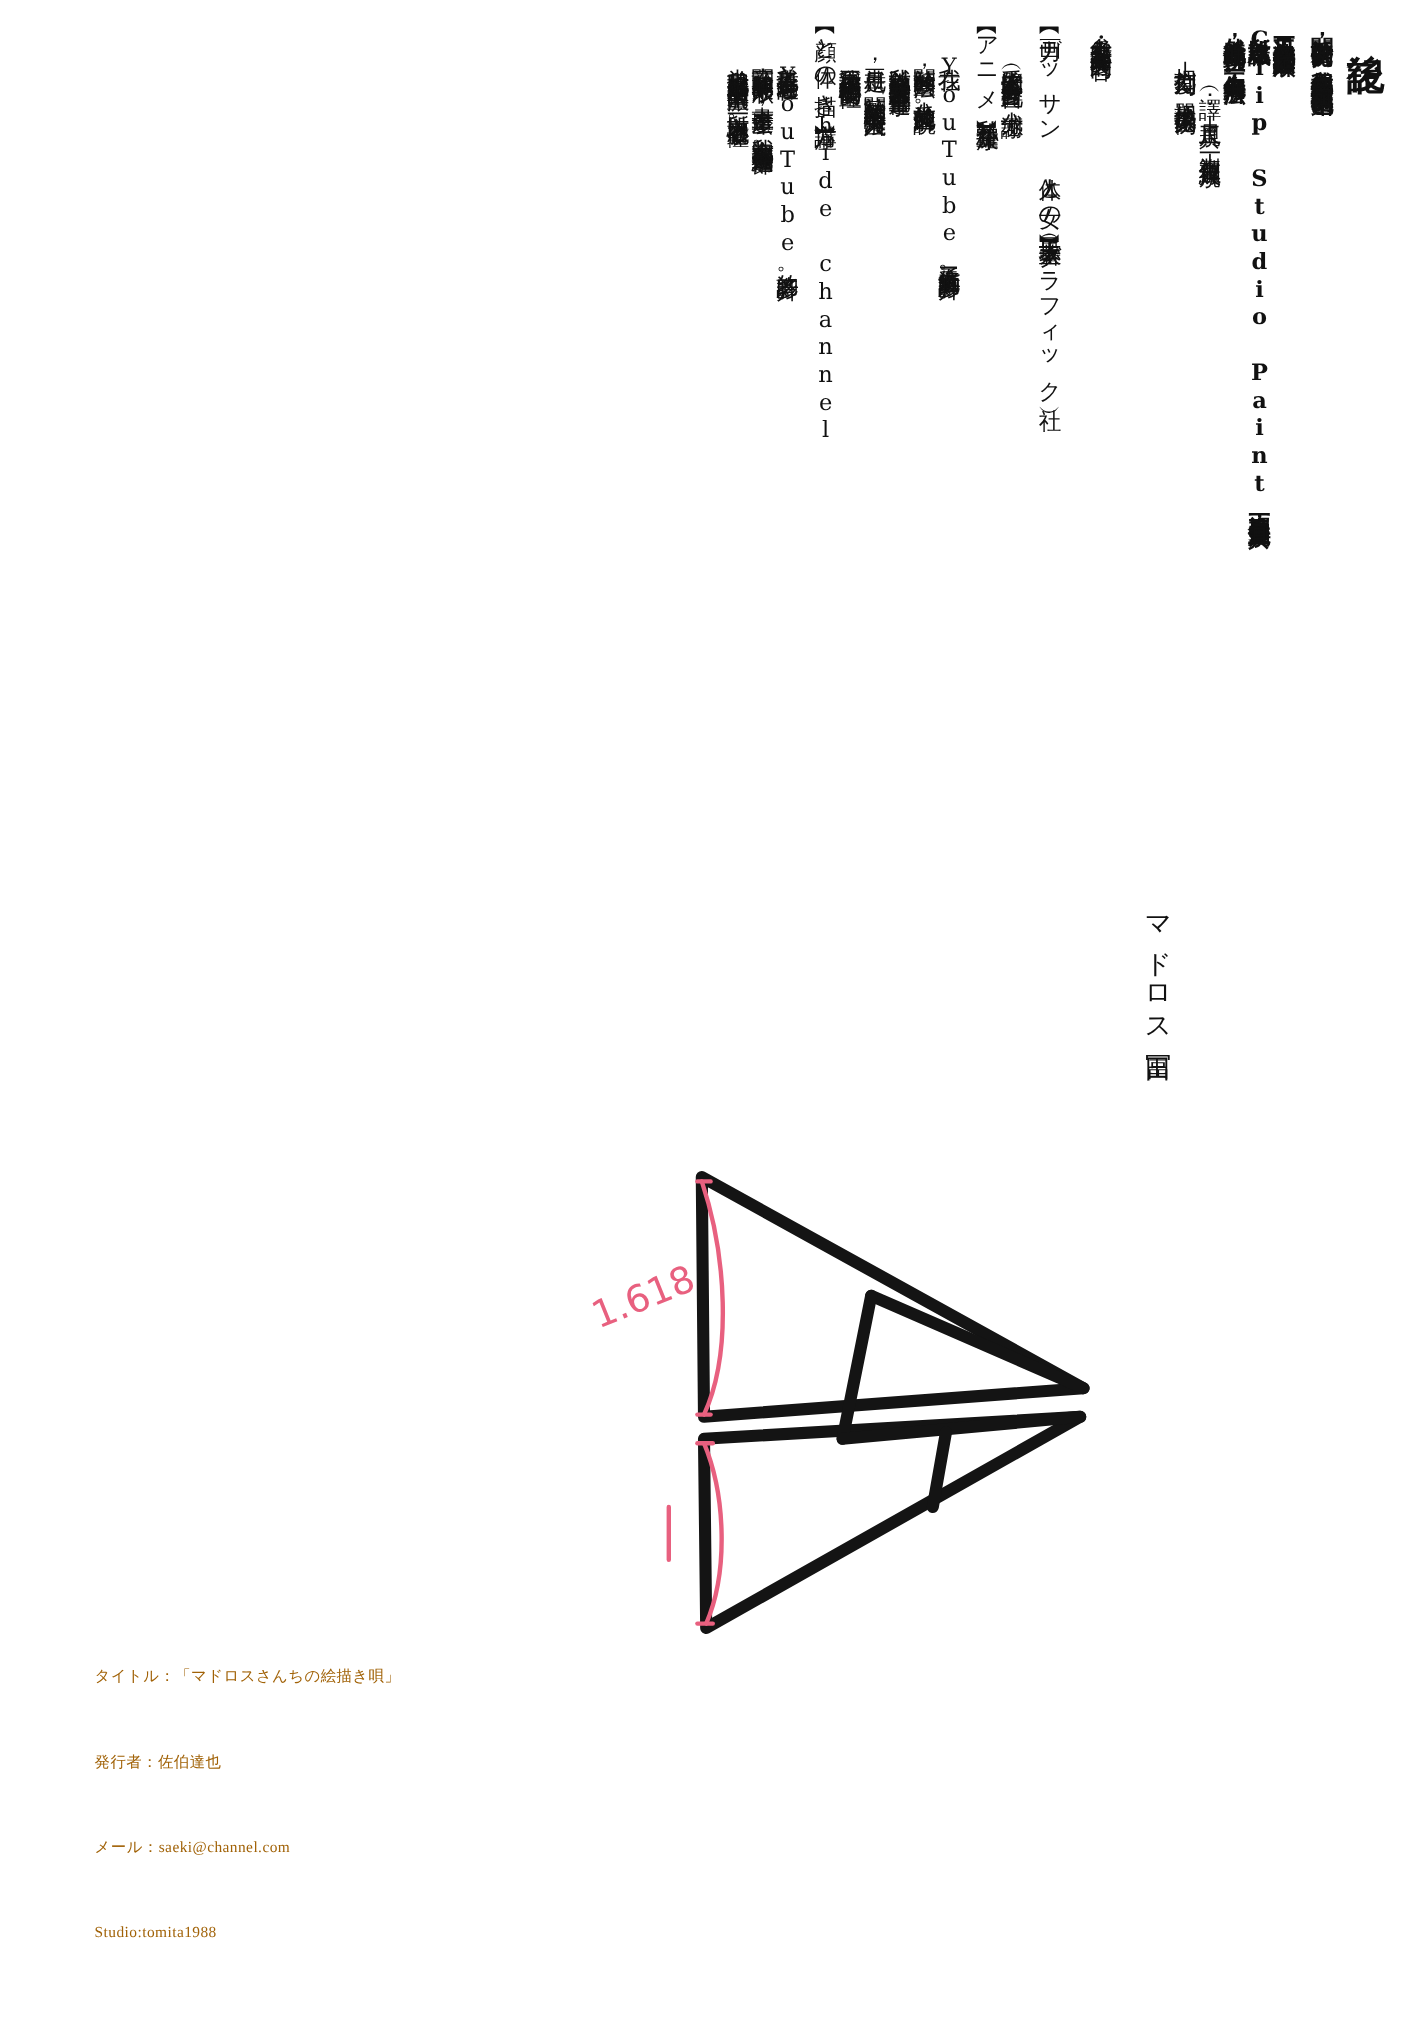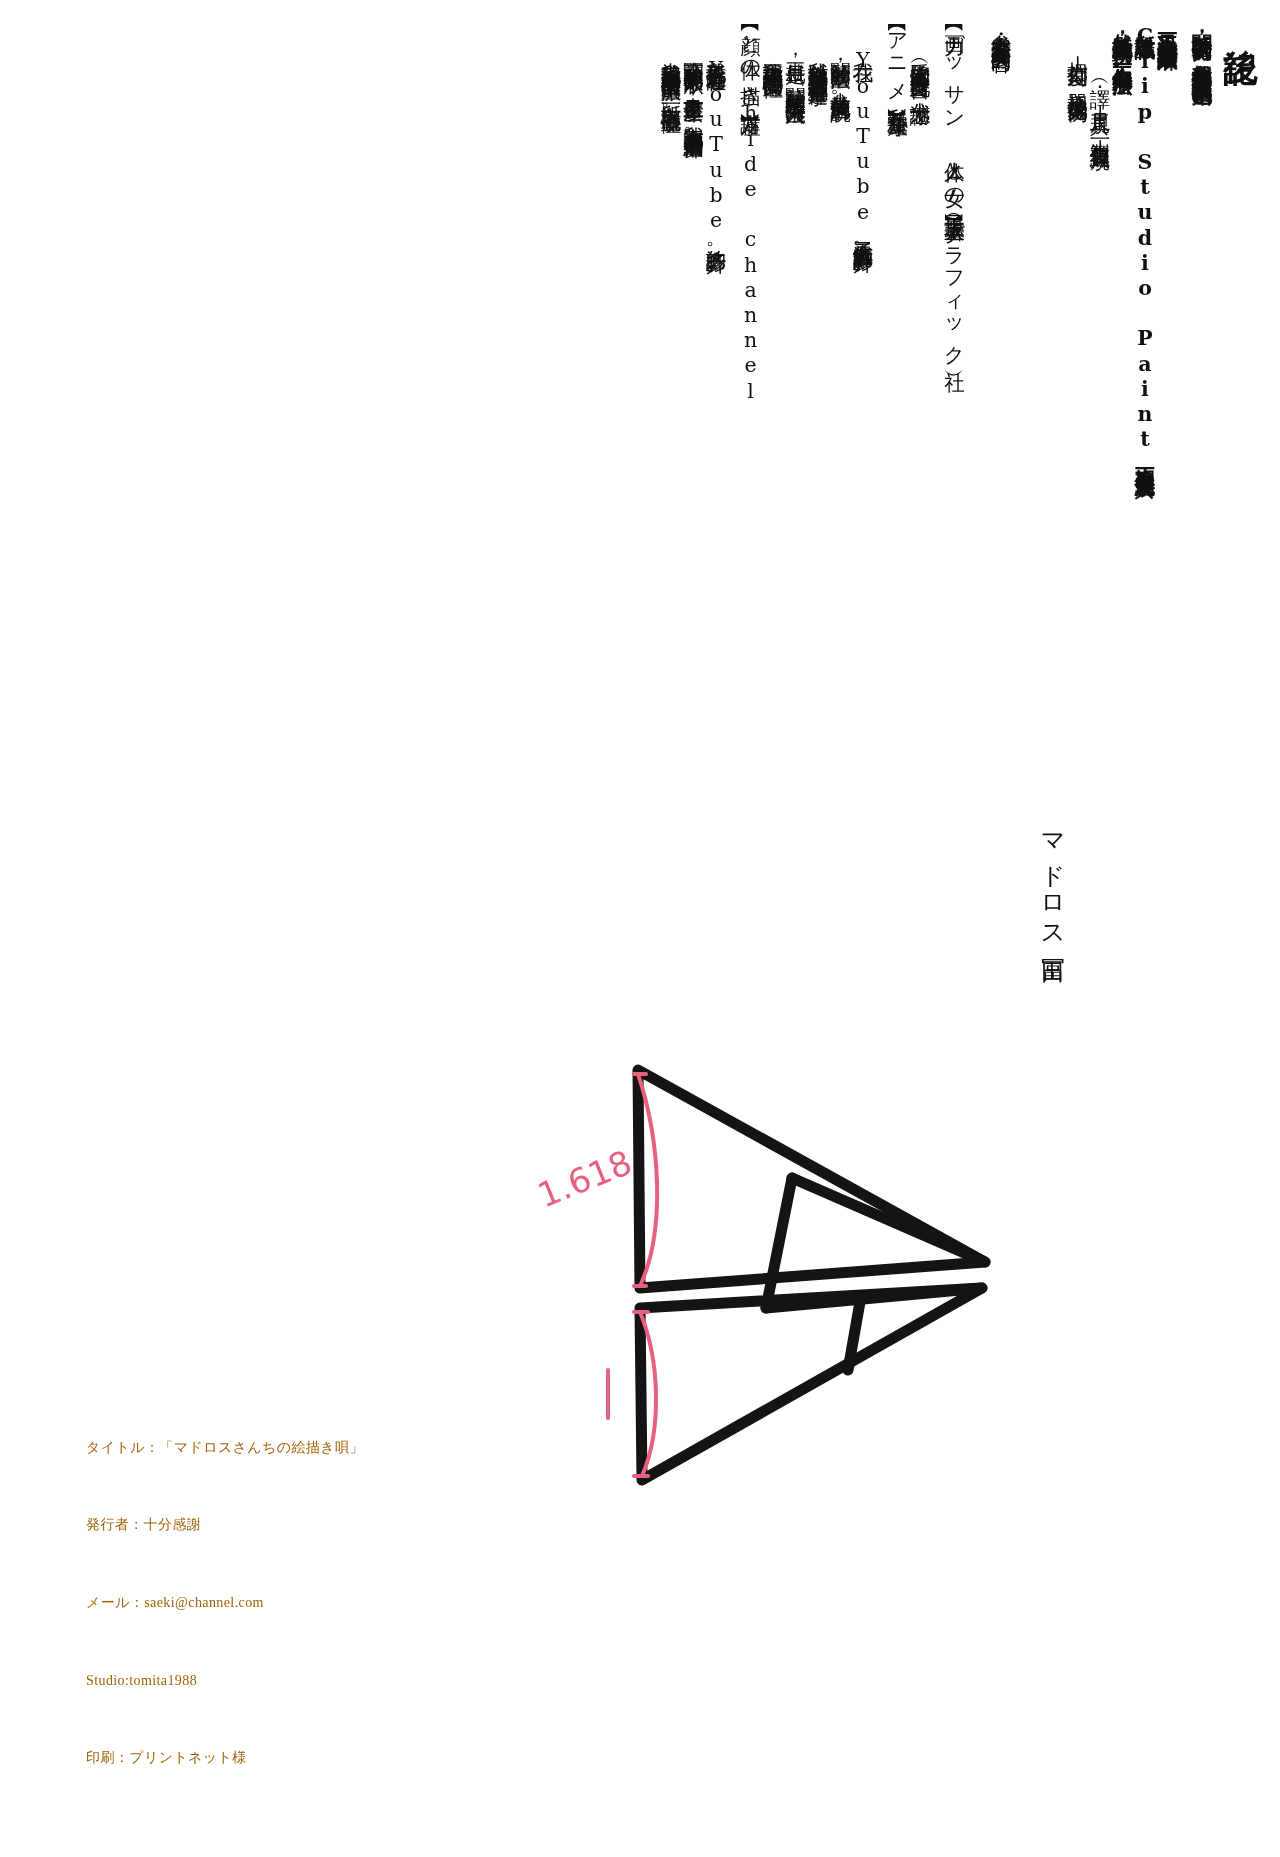--- a/index.html
+++ b/index.html
@@ -154,17 +154,16 @@
 
       <path d="M78 330 L78 378"></path>
     </g>
 
     <text x="14" y="168" fill="#e8607f" font-family="'DejaVu Sans','Liberation Sans',sans-serif" font-size="34" transform="rotate(-22 14 168)">1.618</text>
   </svg>
 </div>
 
 <div class="colophon">
   <div>タイトル：「マドロスさんちの絵描き唄」</div>
-  <div>発行者：十分感謝</div>
+  <div>発行者：佐伯達也</div>
   <div>メール：saeki@channel.com</div>
   <div>Studio:tomita1988</div>
-  <div>印刷：プリントネット様</div>
 </div>
 
 </body></html>

